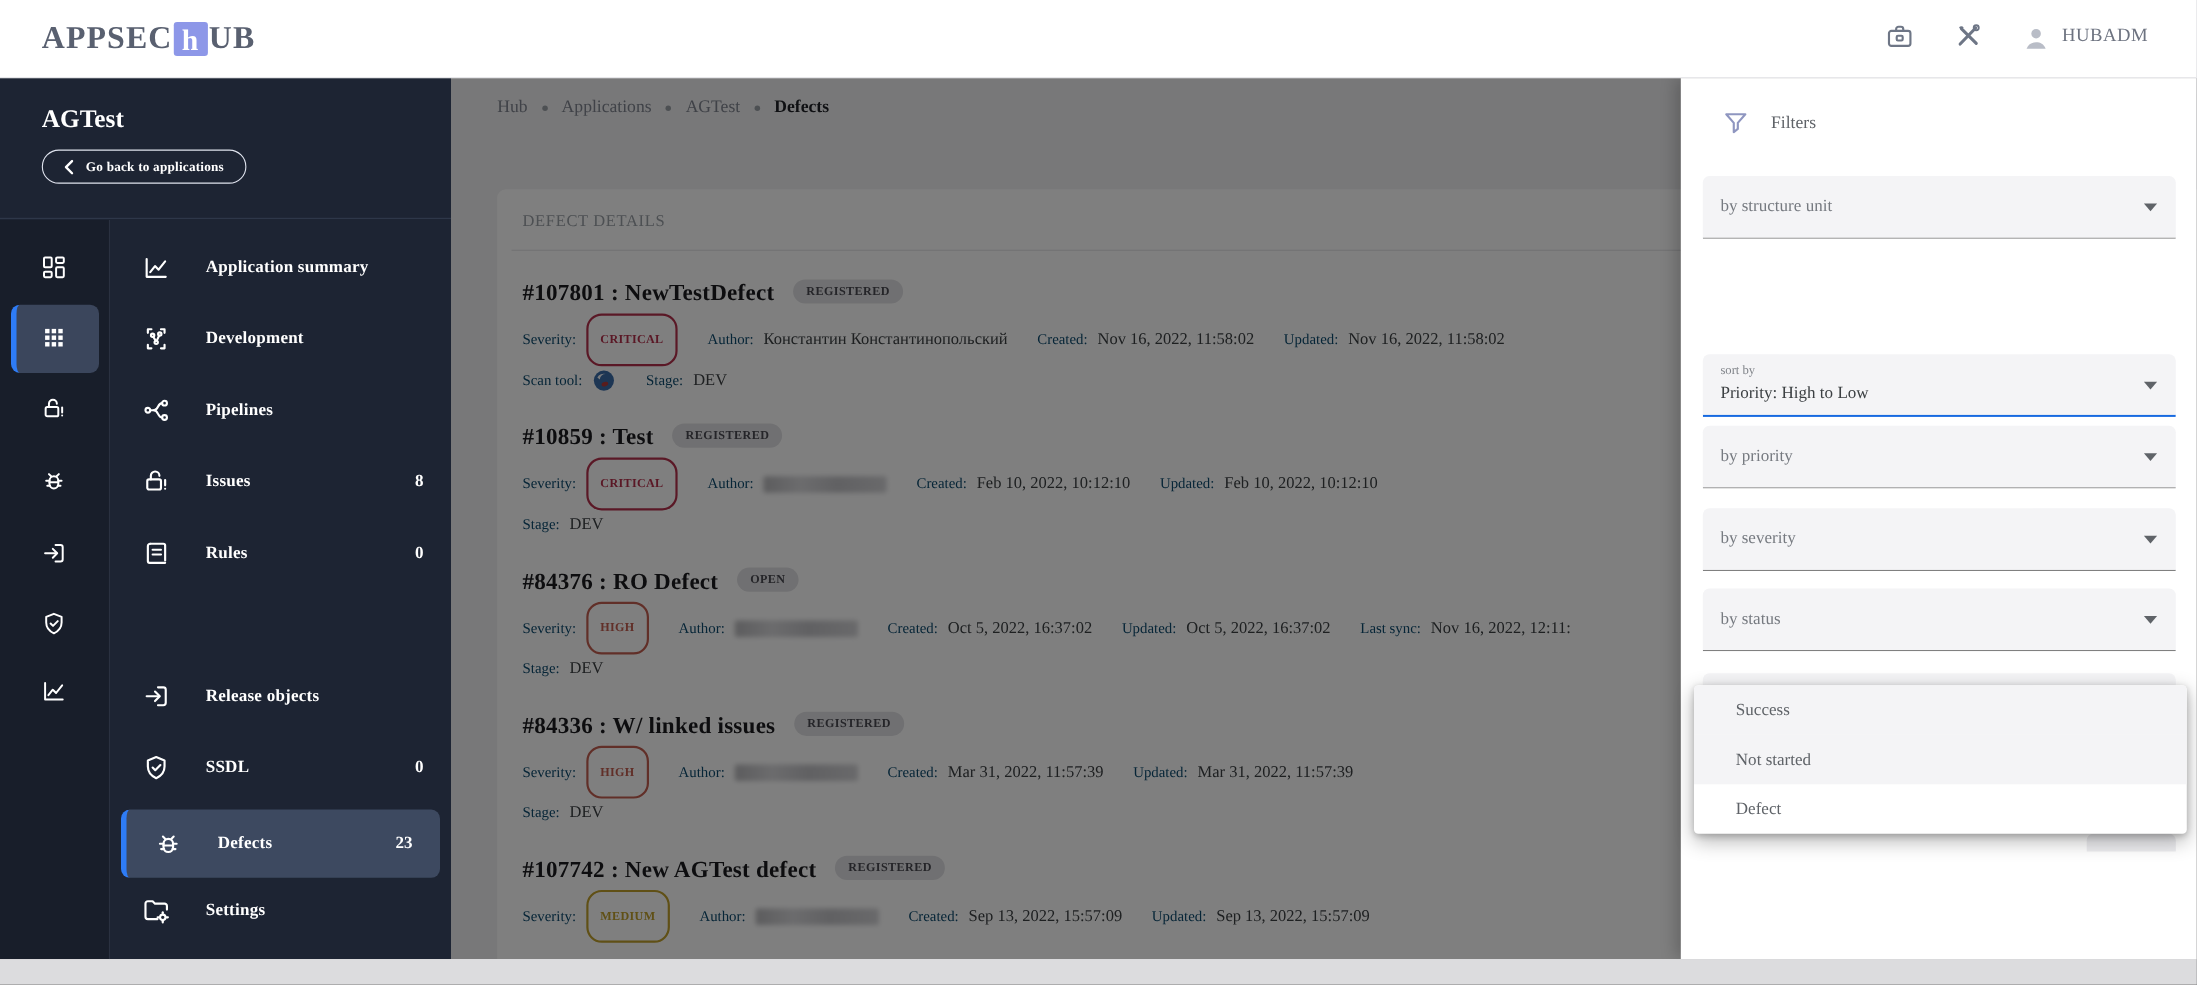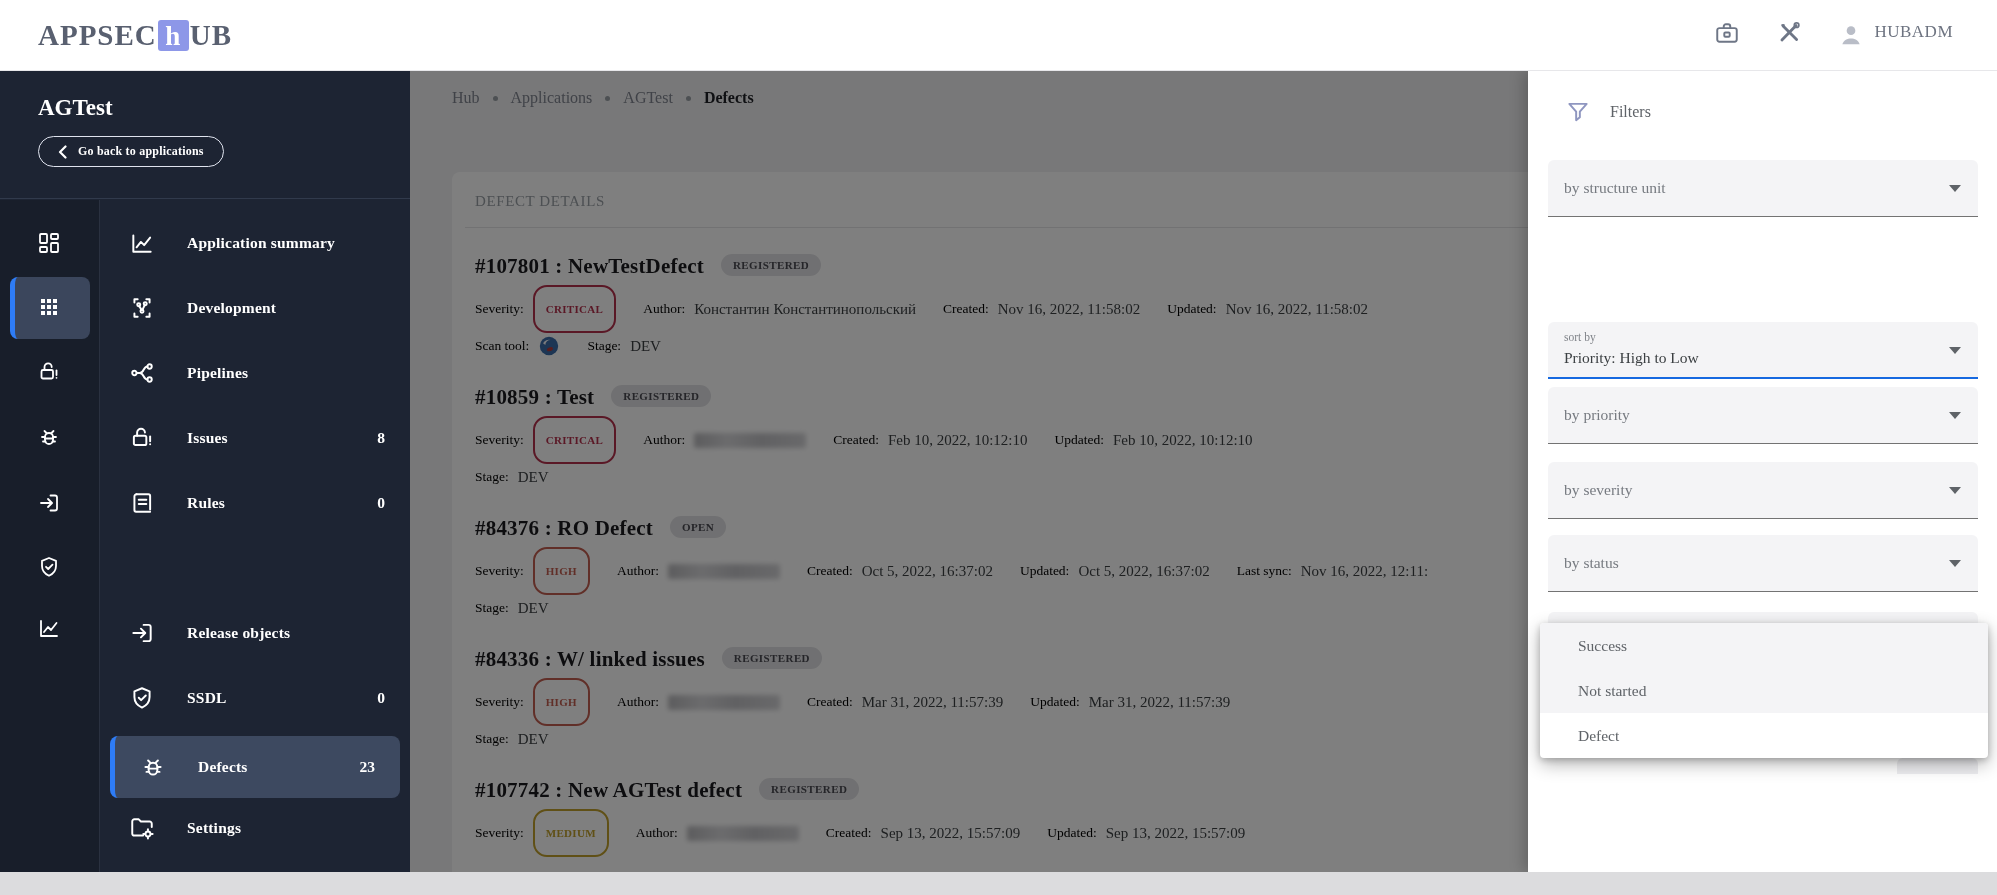--- a/index.html
+++ b/index.html
@@ -54,21 +54,21 @@
   .card{position:absolute;left:42px;top:101px;right:0;bottom:0;background:#fff;
         border-radius:8px 0 0 0;box-sizing:border-box;padding:21px 0 0 23px;overflow:hidden;}
   .card-head{font-size:15px;color:#9aa0a6;letter-spacing:.6px;}
   .card-div{height:1px;background:#e4e4e7;margin:17px 0 0 -10px;}
   .defect{margin-top:27px;}
   .d-title-row{display:flex;align-items:flex-start;gap:17px;height:30px;}
   .d-title{font-size:21px;font-weight:700;color:#1b1b1f;margin:0;letter-spacing:.2px;cursor:pointer;}
   .d-status{background:#e1e1e4;color:#4a4a52;font-size:11px;font-weight:700;letter-spacing:.4px;
         padding:5px 12px;border-radius:14px;}
   .d-meta{margin-top:13px;display:flex;align-items:center;white-space:nowrap;height:24px;}
-  .m-label{color:#000000;font-size:13.5px;margin-right:9px;}
+  .m-label{color:#0c4a6e;font-size:13.5px;margin-right:9px;}
   .m-value{color:#3c4043;font-size:15px;margin-right:27px;}
   .sev{border:2px solid;border-radius:14px;padding:16px 11px;font-size:11px;font-weight:700;
         letter-spacing:.3px;margin-right:27px;}
   .sev-critical{color:#b5314c;border-color:#b5314c;}
   .sev-high{color:#c25e50;border-color:#c25e50;}
   .sev-medium{color:#c0a02c;border-color:#c0a02c;}
   .m-redacted{display:inline-block;width:112px;height:15px;margin-right:27px;border-radius:2px;
         background:linear-gradient(90deg,#b9b9bc,#d8d8db 30%,#c2c2c6 60%,#d3d3d6);
         filter:blur(2.5px);}
   .scan-logo{margin-right:27px;}

